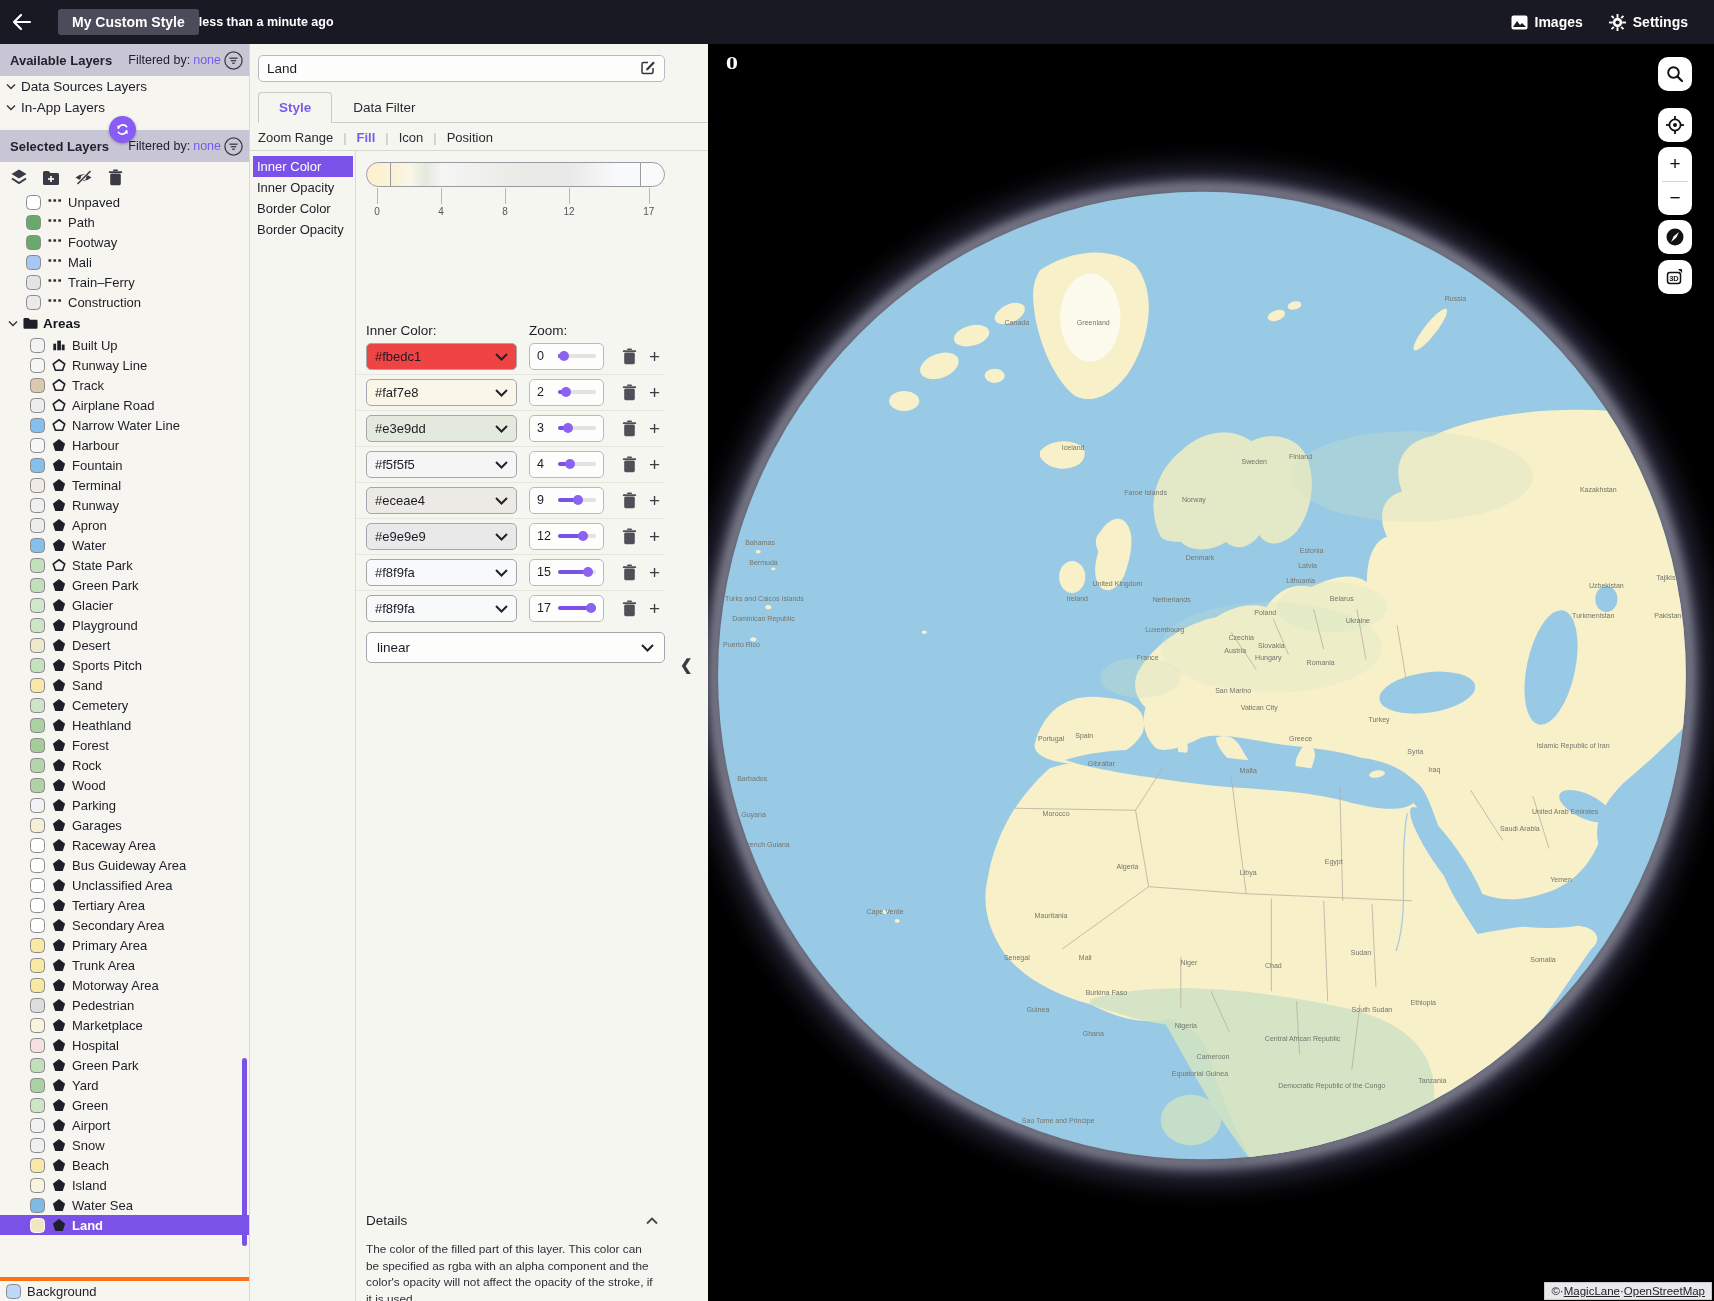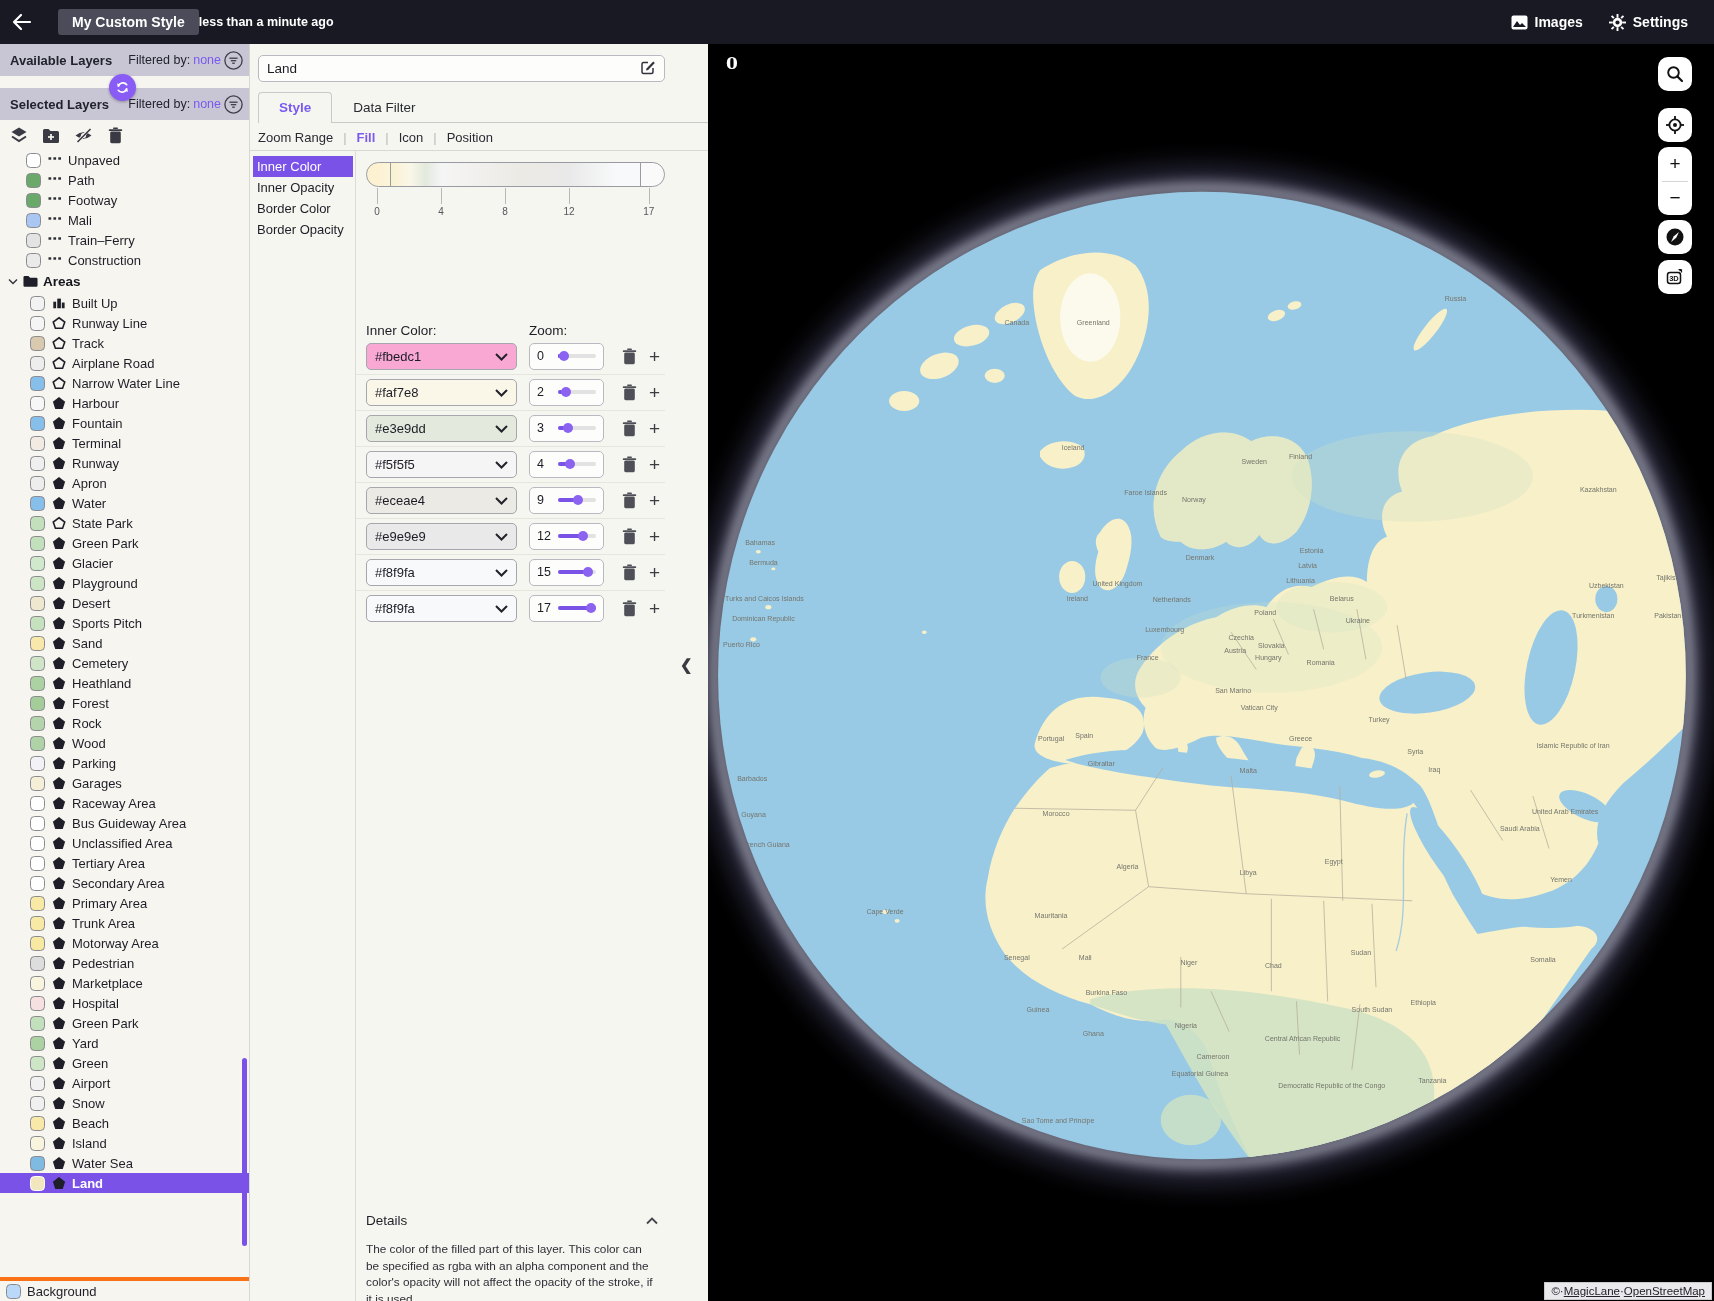--- a/index.html
+++ b/index.html
@@ -184,20 +184,34 @@
           <svg width="19" height="19" viewBox="0 0 19 19">
             <circle cx="9.5" cy="9.5" r="8.6" fill="none" stroke="#3c3c46" stroke-width="1.3"></circle>
             <g stroke="#3c3c46" stroke-width="1.3">
                 <line x1="5.4" y1="7.2" x2="13.6" y2="7.2"></line>
             <line x1="6.8" y1="9.7" x2="12.2" y2="9.7"></line>
                 <line x1="8.2" y1="12.2" x2="10.8" y2="12.2"></line>
               </g>
           </svg>
         </span>
       </div>
+      <div id="group-rows">
+          <div class="group-row">
+            <svg width="10" height="7" viewBox="0 0 10 7" style="flex:none">
+              <polyline points="1,1.5 5,5.5 9,1.5" fill="none" stroke="#33333c" stroke-width="1.4"></polyline>
+            </svg>
+            <span>Data Sources Layers</span>
+          </div>
+          <div class="group-row">
+            <svg width="10" height="7" viewBox="0 0 10 7" style="flex:none">
+              <polyline points="1,1.5 5,5.5 9,1.5" fill="none" stroke="#33333c" stroke-width="1.4"></polyline>
+            </svg>
+            <span>In-App Layers</span>
+          </div>
+        </div>
       <div class="gap8"></div>
       <div class="sec-header">
         <div class="sync-btn">
           <svg width="15" height="15" viewBox="0 0 16 16">
             <g stroke="#fff" stroke-width="1.8" fill="none" stroke-linecap="round">
               <path d="M12.5,5 A5,5 0 0 0 3.8,6.5"></path>
                 <path d="M3.5,11 A5,5 0 0 0 12.2,9.5"></path>
             </g>
             <polygon points="2.2,3.6 5.8,4.4 3.0,7.4" fill="#fff"></polygon>
             <polygon points="13.8,12.4 10.2,11.6 13.0,8.6" fill="#fff"></polygon>
@@ -802,21 +816,21 @@
             <div class="tick-lab" style="left: 67.9%;">12</div>
             <div class="tick" style="left: 94.6%;"></div>
             <div class="tick-lab" style="left: 94.6%;">17</div>
           </div>
         <div class="collabels">
           <span>Inner Color:</span>
           <span class="z">Zoom:</span>
         </div>
         <div class="stoprows" id="stops-rows">
             <div class="stoprow" style="top: 0px;">
-              <div class="colorsel" style="background:#f9a8d4">
+              <div class="colorsel" style="background:#ef4444">
                 <span>#fbedc1</span>
                 <span class="chev"><svg width="13" height="8" viewBox="0 0 13 8">
                     <polyline points="1,1 6.5,6.5 12,1" fill="none" stroke="#22222a" stroke-width="2"></polyline>
                   </svg></span>
               </div>
               <div class="zbox">
                 <span>0</span>
                 <span class="mini-slider">
                   <span class="track"></span>
                   <span class="fill" style="width:4%"></span>
@@ -1001,20 +1015,28 @@
               <span class="rowtrash">
                 <svg width="15" height="17" viewBox="0 0 15 17">
                   <rect x="2.2" y="4.6" width="10.6" height="11.6" rx="1.4" fill="#4f4f57"></rect>
                   <rect x="0.8" y="2.2" width="13.4" height="1.9" rx="0.9" fill="#4f4f57"></rect>
                   <rect x="5" y="0.4" width="5" height="1.6" rx="0.8" fill="#4f4f57"></rect>
                 </svg>
               </span>
               <span class="rowplus">+</span>
             </div>
           </div>
+        <div class="interp">
+          <span>linear</span>
+          <span class="chev">
+            <svg width="13" height="8" viewBox="0 0 13 8">
+                <polyline points="1,1 6.5,6.5 12,1" fill="none" stroke="#22222a" stroke-width="2"></polyline>
+              </svg>
+          </span>
+        </div>
         <div class="details-title">
           <span>Details</span>
           <span class="chev">
             <svg width="12" height="8" viewBox="0 0 12 8">
                 <polyline points="1,6.5 6,1.5 11,6.5" fill="none" stroke="#44444e" stroke-width="1.8"></polyline>
               </svg>
           </span>
         </div>
         <div class="details-text">The color of the filled part of this layer. This color can be specified as rgba with an alpha component and the color's opacity will not affect the opacity of the stroke, if it is used.</div>
       </div>

